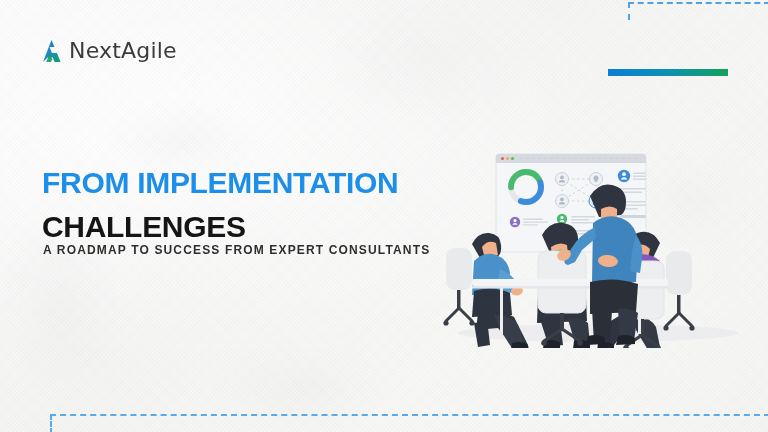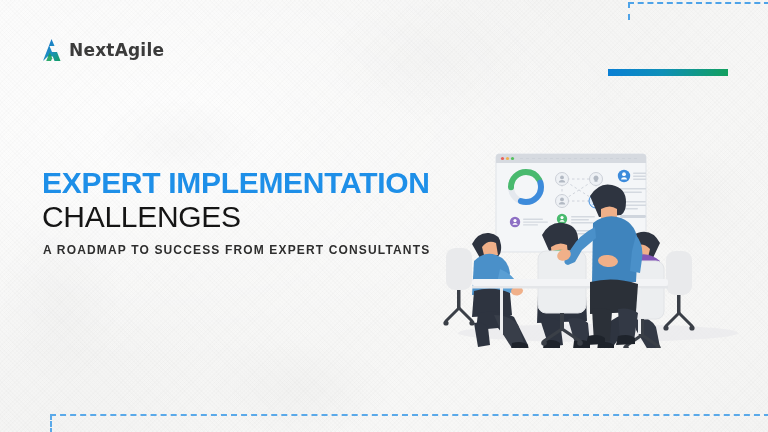--- a/index.html
+++ b/index.html
@@ -33,21 +33,21 @@
       radial-gradient(ellipse 90px 130px at 60px 300px, rgba(0,0,0,.018), rgba(0,0,0,0) 70%),
       radial-gradient(ellipse 140px 70px at 300px 390px, rgba(0,0,0,.02), rgba(0,0,0,0) 70%),
       radial-gradient(ellipse 100px 80px at 690px 200px, rgba(0,0,0,.015), rgba(0,0,0,0) 70%),
       radial-gradient(ellipse 160px 90px at 430px 60px, rgba(0,0,0,.014), rgba(0,0,0,0) 70%);
   }
 
   
   #logo { position:absolute; left:40px; top:38px; display:flex; align-items:center; gap:7px; }
   #logo .mark { width:22px; height:24px; display:block; }
   #logo .wordmark {
-    font-size:17px; font-weight:700; color:#3b3b3b; letter-spacing:.2px;
+    font-size:22px; font-weight:400; color:#3b3b3b; letter-spacing:.2px;
     font-family:"DejaVu Sans", sans-serif;
   }
 
   
   #dash-tr {
     position:absolute; left:628px; top:2px; width:142px; height:18px;
     border-top:2px dashed #4ea3e8; border-left:2px dashed #4ea3e8;
   }
   #dash-bl {
     position:absolute; left:50px; top:414px; width:720px; height:20px;
@@ -58,22 +58,22 @@
     background:linear-gradient(90deg,#0a7fd4 0%,#0e8fb8 45%,#13a05f 100%);
   }
 
   
   #headline { position:absolute; left:42px; top:166px; }
   #headline .l1 {
     font-size:30px; font-weight:700; color:#1e8fe8; letter-spacing:-.3px;
     line-height:1.12; white-space:nowrap;
   }
   #headline .l2 {
-    font-size:30px; font-weight:400; color:#151515; letter-spacing:-.3px;
-    line-height:1.12; white-space:nowrap;
+    font-size:30px; font-weight:700; color:#151515; letter-spacing:-.3px;
+    line-height:1.12; white-space:nowrap;margin-top:10px;
   }
   #subhead {
     position:absolute; left:43px; top:243px;
     font-size:12px; font-weight:600; color:#2e2e2e; letter-spacing:1.15px;
     white-space:nowrap;
   }
 
   
   #illo { position:absolute; left:438px; top:143px; width:320px; height:205px; }
   #illo svg { display:block; width:320px; height:205px; }
@@ -100,21 +100,21 @@
           <stop offset="100%" stop-color="#13a05f"></stop>
         </linearGradient>
       </defs>
       <path d="M3 23 L11.5 1 L14.5 8 L9.5 8 L12 14 L17 14 L20.5 23 L14.5 23 L12.8 18.5 L7.6 18.5 Z" fill="url(#gmark)"></path>
       <path d="M6.2 23 L9.8 14.3 L12.2 20.2 L11 23 Z" fill="#17a05c" opacity=".9"></path>
     </svg>
     <span class="wordmark">NextAgile</span>
   </div>
 
   <div id="headline">
-    <div class="l1">EXPERT IMPLEMENTATION</div>
+    <div class="l1">FROM IMPLEMENTATION</div>
     <div class="l2">CHALLENGES</div>
   </div>
   <div id="subhead">A ROADMAP TO SUCCESS FROM EXPERT CONSULTANTS</div>
 
   <div id="illo">
     <svg viewBox="0 0 320 205">
       <defs>
         <clipPath id="scr">
             <rect x="58" y="11" width="150" height="98" rx="3"></rect>
           </clipPath>

